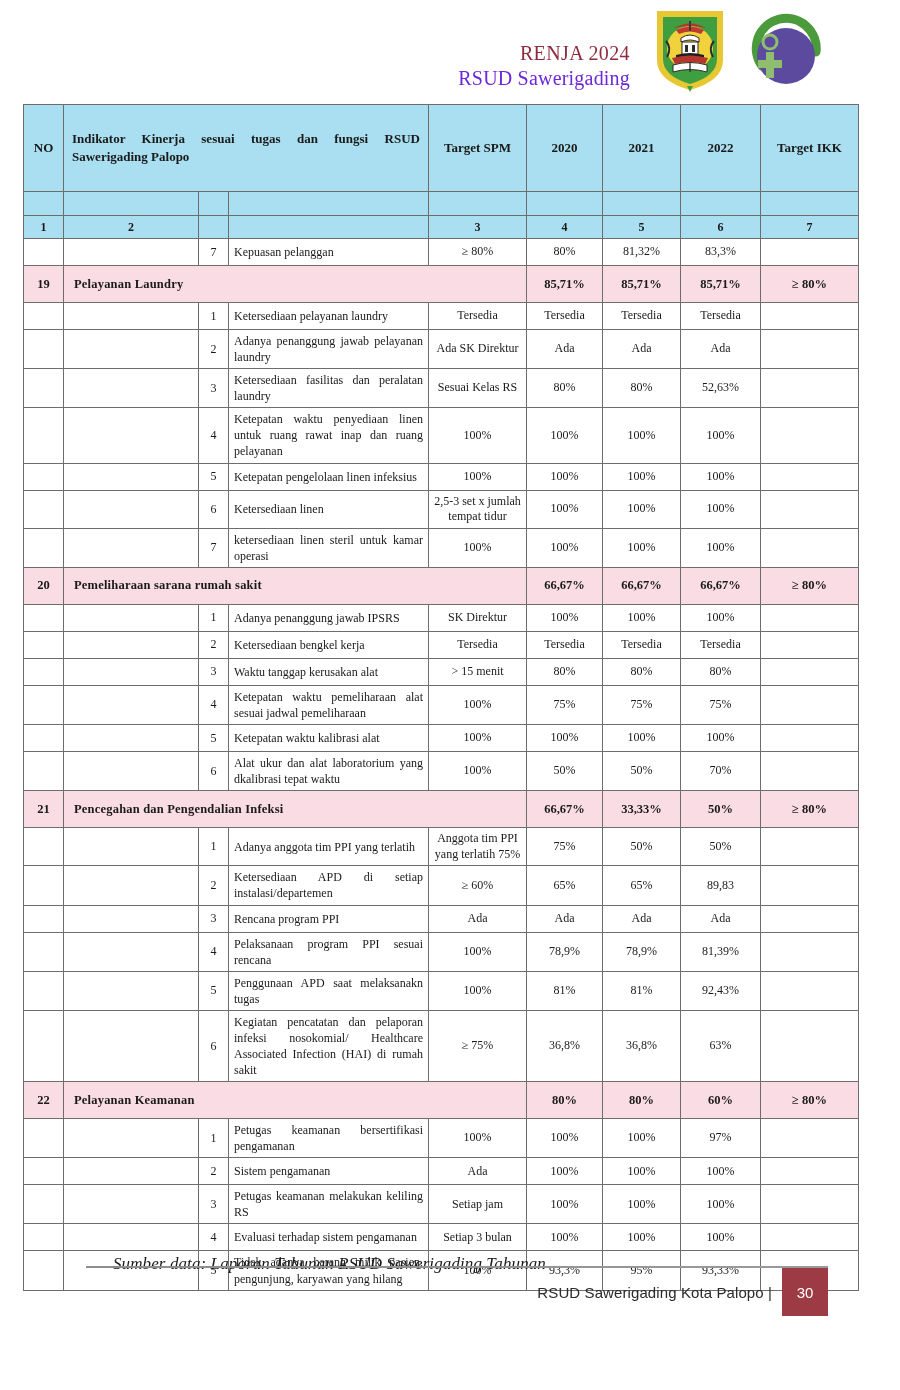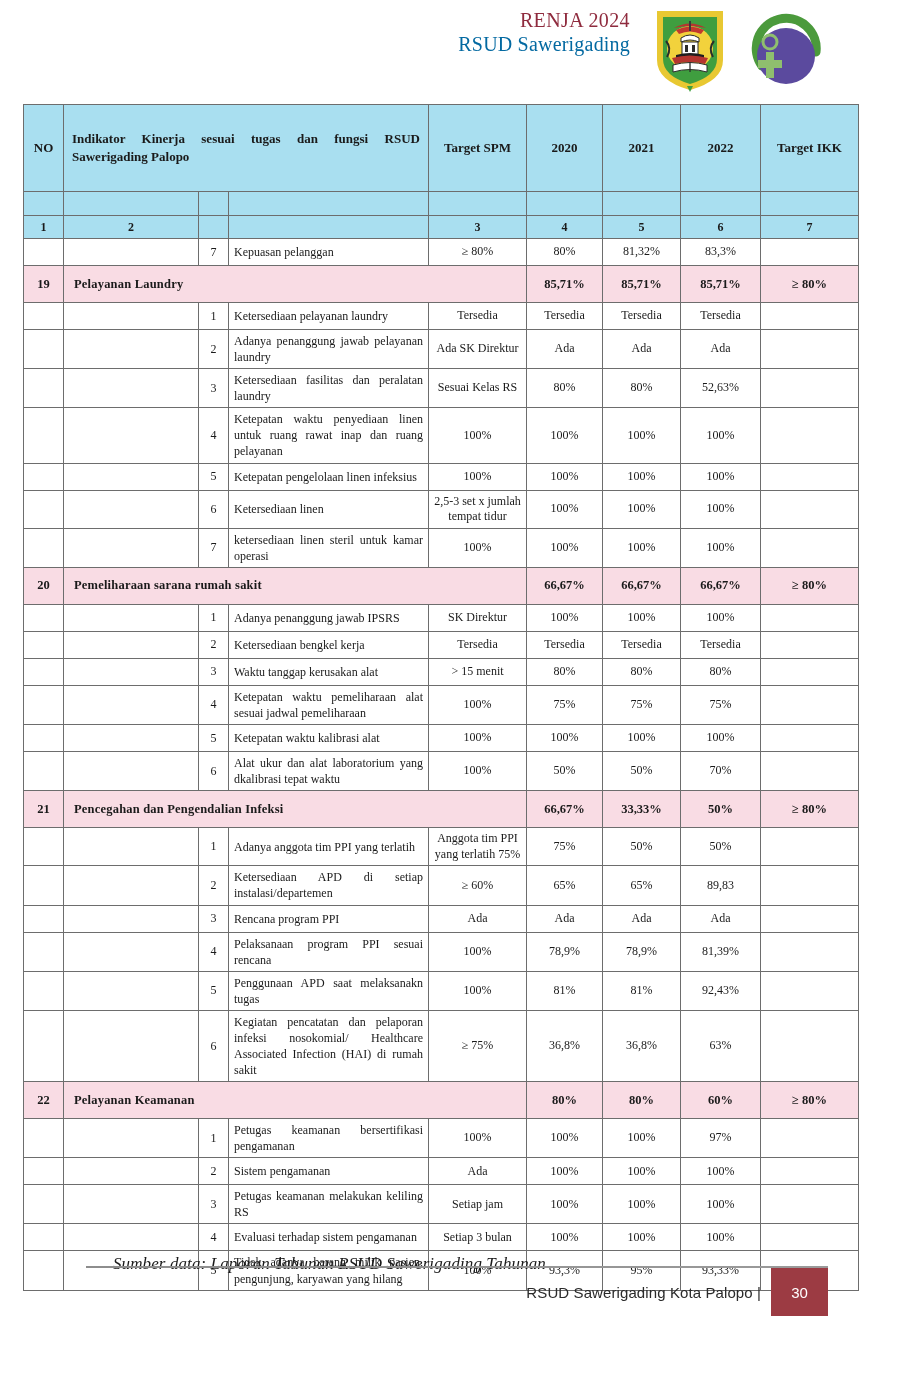--- a/index.html
+++ b/index.html
@@ -22,39 +22,39 @@
     left: 0;
     top: 0;
     width: 900px;
     height: 104px;
   }
   .header-inner {
     position: absolute;
     right: 72px;
     top: 8px;
     display: flex;
-    align-items: flex-start;
+    align-items: flex-end;
     gap: 24px;
   }
   .header-titles {
     text-align: right;
     line-height: 1.22;
     padding-bottom: 2px;
   }
   .renja-title {
     font-family: "Liberation Serif", serif;
     font-size: 20px;
     color: #8f2b3e;
     letter-spacing: .4px;
     white-space: nowrap;
   }
   .renja-sub {
     font-family: "Liberation Serif", serif;
     font-size: 20px;
-    color: #0369a1;
+    color: #6d28d9;
     letter-spacing: .2px;
     white-space: nowrap;
   }
   .logo-palopo { width: 72px; height: 84px; display:block; }
   .logo-rsud  { width: 78px; height: 84px; display:block; }
 
   
   .table-wrap {
     position: absolute;
     left: 23px;
@@ -166,21 +166,21 @@
   }
   .footer-text {
     font-family: "Liberation Sans", sans-serif;
     font-size: 15px;
     color: #2b2b2b;
     letter-spacing: .1px;
     margin-right: 10px;
     white-space: nowrap;
   }
   .footer-page {
-    width: 57px;
+    width: 46px;
     height: 48px;
     background: #9c3b43;
     color: #ffffff;
     font-family: "Liberation Sans", sans-serif;
     font-size: 15px;
     display: flex;
     align-items: center;
     justify-content: center;
   }
 </style>

